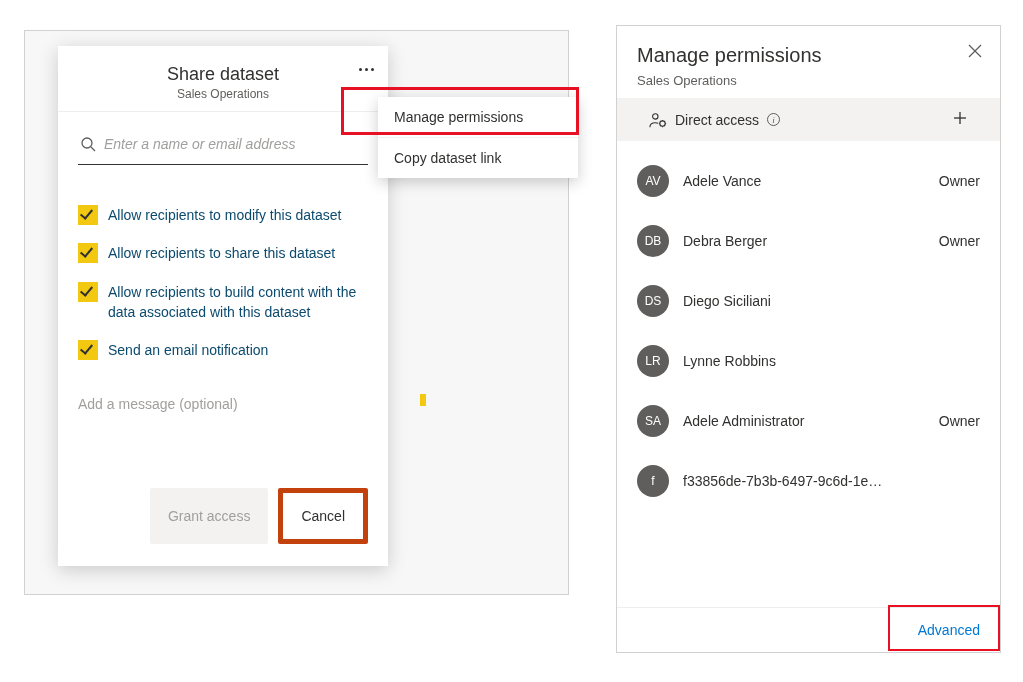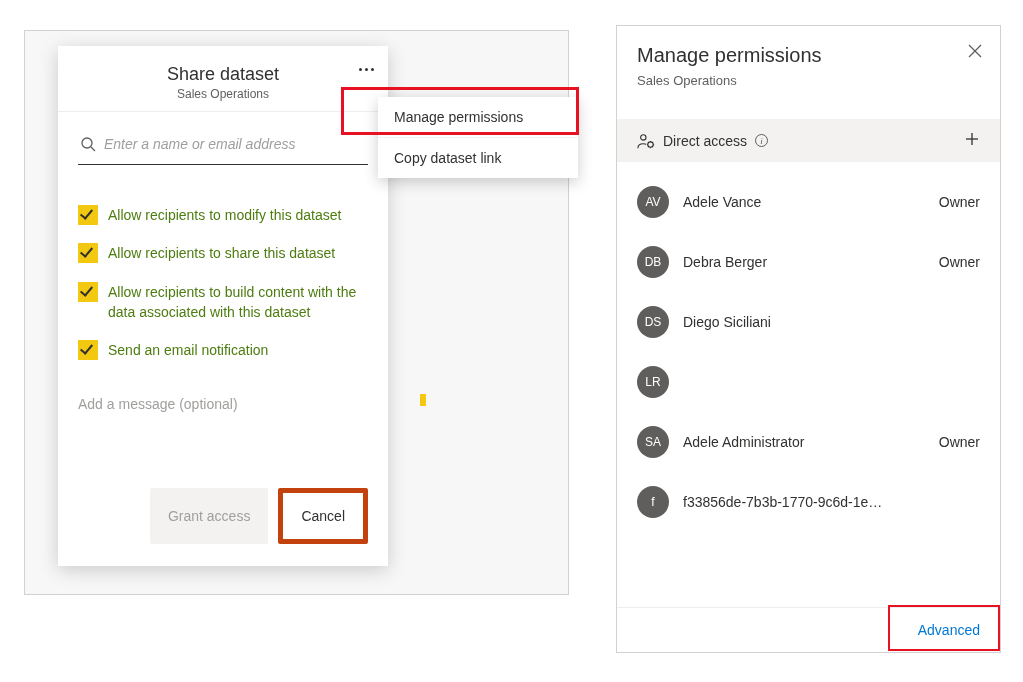--- a/index.html
+++ b/index.html
@@ -126,21 +126,21 @@
     content: '';
     position: absolute;
     left: 5px; top: 2px;
     width: 5px; height: 10px;
     border: solid #323130;
     border-width: 0 2px 2px 0;
     transform: rotate(40deg);
   }
   .perm-label {
     font-size: 14px;
-    color: #4d7c0f;
+    color: #0c4a6e;
     line-height: 1.45;
   }
   .yellow-tick {
     position: absolute;
     left: 362px;
     top: 348px;
     width: 6px;
     height: 12px;
     background: #f2c811;
   }
@@ -206,23 +206,23 @@
     cursor: pointer;
     color: #605e5c;
   }
   .rp-close svg { width: 14px; height: 14px; }
   .rp-subtitle {
     font-size: 13px;
     color: #605e5c;
     margin-top: 6px;
   }
   .rp-section-head {
-    margin-top: 21px;
+    margin-top: 0;
     background: #f3f2f1;
-    padding: 12px 20px;
+    padding: 12px 32px;
     display: flex;
     align-items: center;
     justify-content: space-between;
   }
   .rp-section-left {
     display: flex;
     align-items: center;
     gap: 8px;
   }
   .person-gear {
@@ -404,30 +404,31 @@
       <div class="rp-name">Debra Berger</div>
       <div class="rp-role">Owner</div>
     </div>
     <div class="rp-row">
       <div class="avatar">DS</div>
       <div class="rp-name">Diego Siciliani</div>
       <div class="rp-role"></div>
     </div>
     <div class="rp-row">
       <div class="avatar">LR</div>
+      <div class="rp-name">Lynne Robbins</div>
       <div class="rp-role"></div>
     </div>
     <div class="rp-row">
       <div class="avatar">SA</div>
       <div class="rp-name">Adele Administrator</div>
       <div class="rp-role">Owner</div>
     </div>
     <div class="rp-row">
       <div class="avatar">f</div>
-      <div class="rp-name">f33856de-7b3b-1770-9c6d-1e…</div>
+      <div class="rp-name">f33856de-7b3b-6497-9c6d-1e…</div>
       <div class="rp-role"></div>
     </div>
   </div>
 
   <div class="rp-footer">
     <span class="adv-link">Advanced</span>
   </div>
 </div>
 
 <div class="red-box-2"></div>

